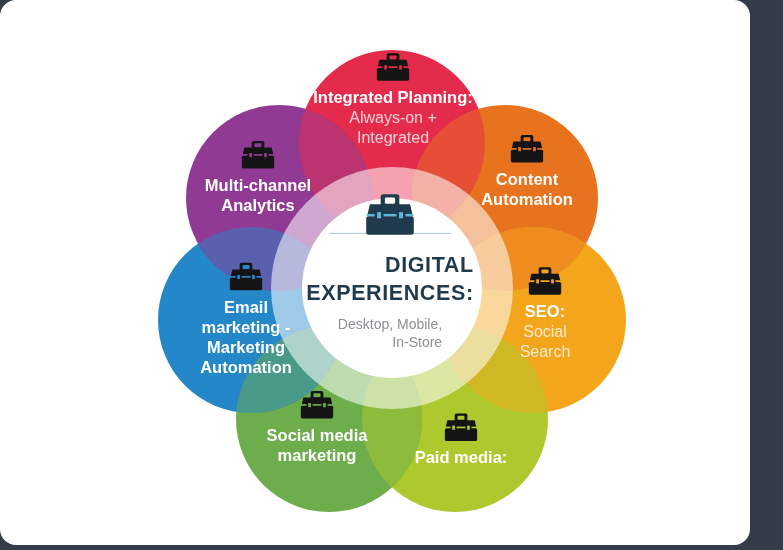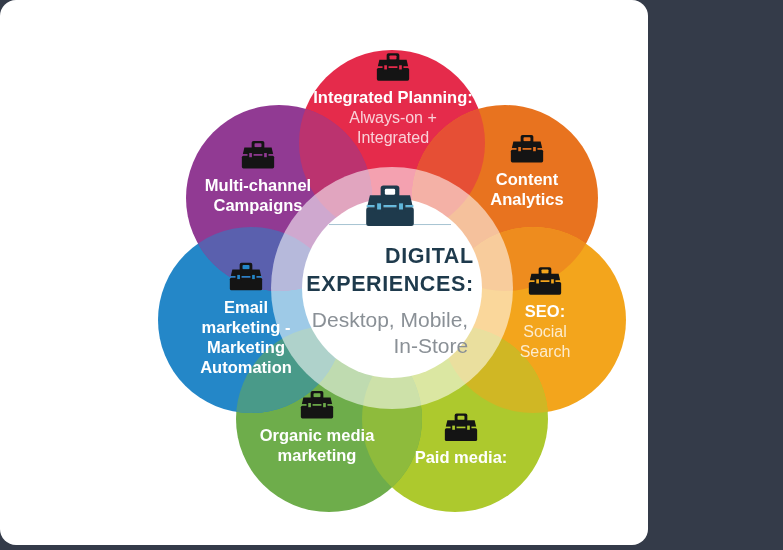--- a/index.html
+++ b/index.html
@@ -2,21 +2,21 @@
 <html><head>
 <meta charset="utf-8">
 <style>
   html, body { margin:0; padding:0; }
   body {
     width:783px; height:550px; overflow:hidden; position:relative;
     font-family:"Liberation Sans","DejaVu Sans",sans-serif;
     background:#343b49;
   }
   .card {
-    position:absolute; left:0; top:0; width:648px; height:545px;
+    position:absolute; left:0; top:0; width:750px; height:545px;
     border-radius:16px; background:#ffffff; overflow:hidden;
   }
   .flower-svg { position:absolute; left:0; top:0; }
 
   
   .petal-label {
     position:absolute; width:192px;
     transform:translate(-50%,-50%);
     display:flex; flex-direction:column; align-items:center;
     text-align:center; color:#ffffff; pointer-events:none;
@@ -40,21 +40,21 @@
   .center-divider {
     position:absolute; left:50%; transform:translateX(-50%);
     bottom:3px; width:122px; height:1px;
   }
   .center-icon { position:relative; width:56px; height:44px; display:block; }
   .center-title {
     margin-top:15px; font-size:21.5px; font-weight:bold;
     letter-spacing:0.6px; line-height:1.28; white-space:pre-line;
   }
   .center-subtitle {
-    margin-top:9px; font-size:21px; line-height:1.26; white-space:pre-line;
+    margin-top:9px; font-size:14px; line-height:1.26; white-space:pre-line;
   }
 </style>
 </head>
 <body style="background: rgb(52, 59, 73);">
 
 <div class="card" style="background: rgb(255, 255, 255);">
 
   <svg class="flower-svg" width="783" height="550" viewBox="0 0 783 550">
     <defs>
       <clipPath id="clip-p0">
@@ -119,21 +119,21 @@
     <span class="petal-title">Integrated Planning:</span>
     <span class="petal-subtitle">Always-on +
 Integrated</span>
   </div>
 
   <div class="petal-label" style="left: 527px; top: 172px; --pc: #e8731f; --tb: #141414;">
     <svg class="toolbox-svg" viewBox="0 0 60 47">
         <use href="#toolbox"></use>
       </svg>
     <span class="petal-title">Content
-Analytics</span>
+Automation</span>
     <span class="petal-subtitle"></span>
   </div>
 
   <div class="petal-label" style="left: 545px; top: 314px; --pc: #f3a51c; --tb: #141414;">
     <svg class="toolbox-svg" viewBox="0 0 60 47">
         <use href="#toolbox"></use>
       </svg>
     <span class="petal-title">SEO:</span>
     <span class="petal-subtitle">Social
 Search</span>
@@ -143,42 +143,42 @@
     <svg class="toolbox-svg" viewBox="0 0 60 47">
         <use href="#toolbox"></use>
       </svg>
     <span class="petal-title">Paid media:</span>
   </div>
 
   <div class="petal-label" style="left: 317px; top: 428px; --pc: #6ead4b; --tb: #141414;">
     <svg class="toolbox-svg" viewBox="0 0 60 47">
         <use href="#toolbox"></use>
       </svg>
-    <span class="petal-title">Organic media
+    <span class="petal-title">Social media
 marketing</span>
     <span class="petal-subtitle"></span>
   </div>
 
   <div class="petal-label" style="left: 246px; top: 320px; justify-content: space-between; --pc: #2487c8; --tb: #141414;">
     <svg class="toolbox-svg" viewBox="0 0 60 47">
         <use href="#toolbox"></use>
       </svg>
     <span class="petal-title">Email
 marketing -
 Marketing
 Automation</span>
     <span class="petal-subtitle"></span>
   </div>
 
   <div class="petal-label" style="left: 258px; top: 178px; --pc: #913a93; --tb: #141414;">
     <svg class="toolbox-svg" viewBox="0 0 60 47">
         <use href="#toolbox"></use>
       </svg>
     <span class="petal-title">Multi-channel
-Campaigns</span>
+Analytics</span>
     <span class="petal-subtitle"></span>
   </div>
 
   <div class="center-content" style="--tb: #1e3a4c; --th: #ffffff; --ta: #5fb6da;">
     <div class="center-icon-wrap">
       <div class="center-divider" style="background: rgb(167, 196, 210);"></div>
       <svg class="center-icon" viewBox="0 0 60 47">
           <use href="#toolbox"></use>
         </svg>
     </div>

